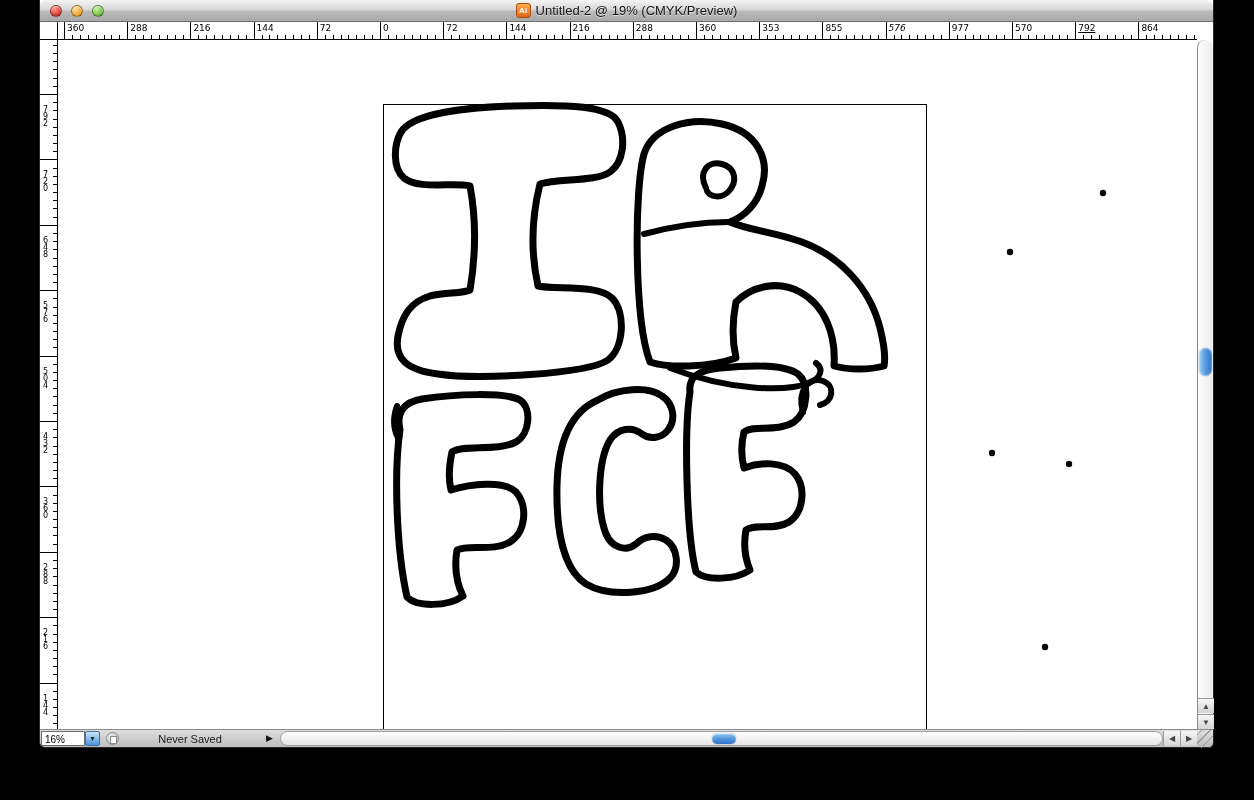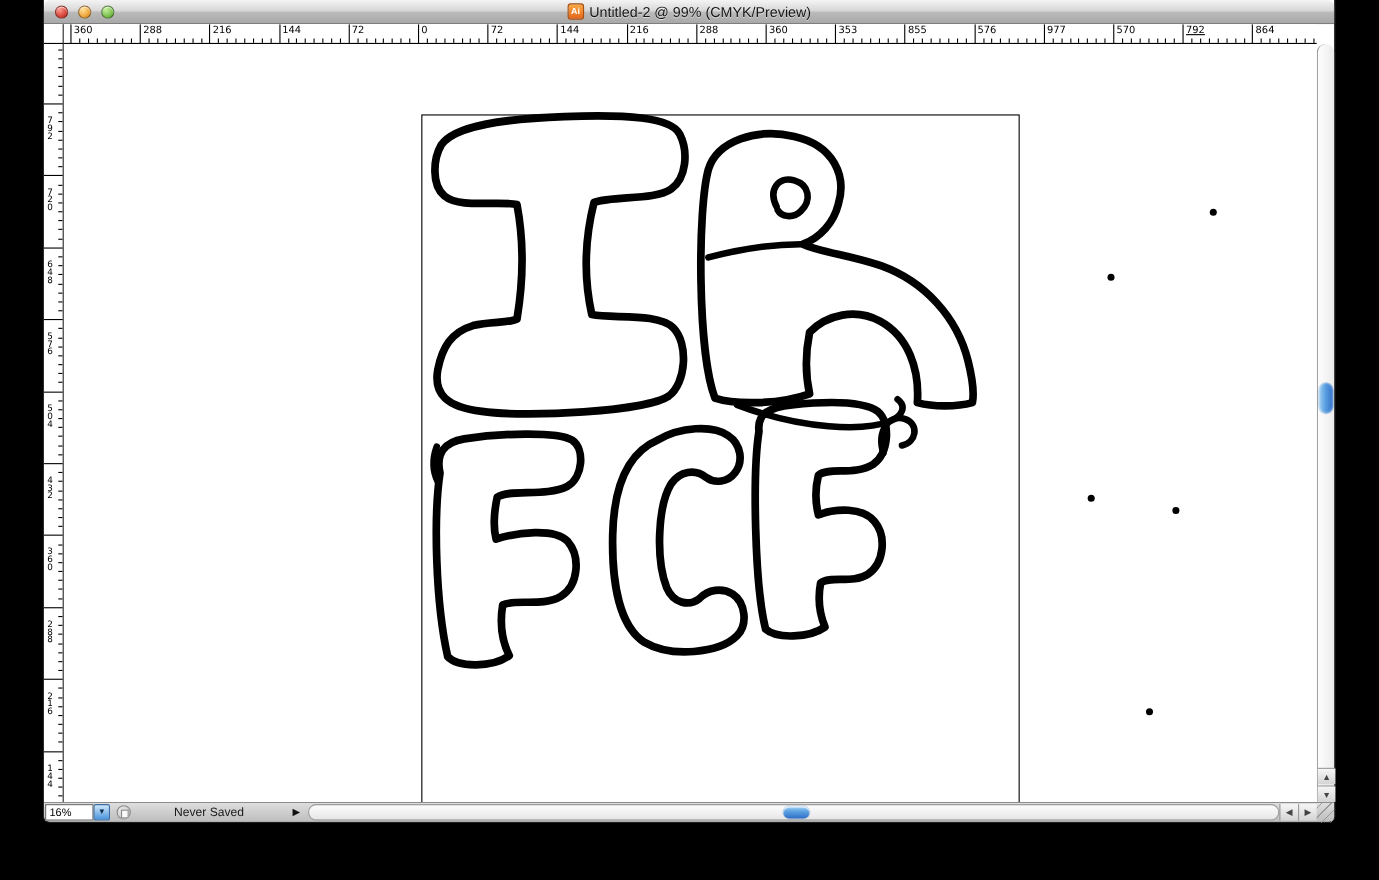--- a/index.html
+++ b/index.html
@@ -132,21 +132,21 @@
 <div class="app-window">
 
   <div class="titlebar">
     <div class="traffic">
       <div class="light red"></div>
       <div class="light yellow"></div>
       <div class="light green"></div>
     </div>
     <div class="title-group">
       <div class="doc-icon">Ai</div>
-      <span class="window-title">Untitled-2 @ 99% (CMYK/Preview)</span>
+      <span class="window-title">Untitled-2 @ 19% (CMYK/Preview)</span>
     </div>
   </div>
 
   <div class="ruler-corner"></div>
   <div class="ruler-top" id="rulerTop">
       <div class="t-major" style="left: 6px;"></div>
       <div class="t-label" style="left: 9px;">360</div>
       <div class="t-minor" style="left: 13.9px;"></div>
       <div class="t-minor" style="left: 21.8px;"></div>
       <div class="t-minor" style="left: 29.7px;"></div>
@@ -256,21 +256,21 @@
       <div class="t-major" style="left: 764.4px;"></div>
       <div class="t-label" style="left: 767.4px;">855</div>
       <div class="t-minor" style="left: 772.3px;"></div>
       <div class="t-minor" style="left: 780.2px;"></div>
       <div class="t-minor" style="left: 788.1px;"></div>
       <div class="t-minor" style="left: 796px;"></div>
       <div class="t-minor" style="left: 803.9px;"></div>
       <div class="t-minor" style="left: 811.8px;"></div>
       <div class="t-minor" style="left: 819.7px;"></div>
       <div class="t-major" style="left: 827.6px;"></div>
-      <div class="t-label" style="left: 830.6px;">576</div>
+      <div class="t-label" style="left: 830.6px; font-style: italic;">576</div>
       <div class="t-minor" style="left: 835.5px;"></div>
       <div class="t-minor" style="left: 843.4px;"></div>
       <div class="t-minor" style="left: 851.3px;"></div>
       <div class="t-minor" style="left: 859.2px;"></div>
       <div class="t-minor" style="left: 867.1px;"></div>
       <div class="t-minor" style="left: 875px;"></div>
       <div class="t-minor" style="left: 882.9px;"></div>
       <div class="t-major" style="left: 890.8px;"></div>
       <div class="t-label" style="left: 893.8px;">977</div>
       <div class="t-minor" style="left: 898.7px;"></div>

